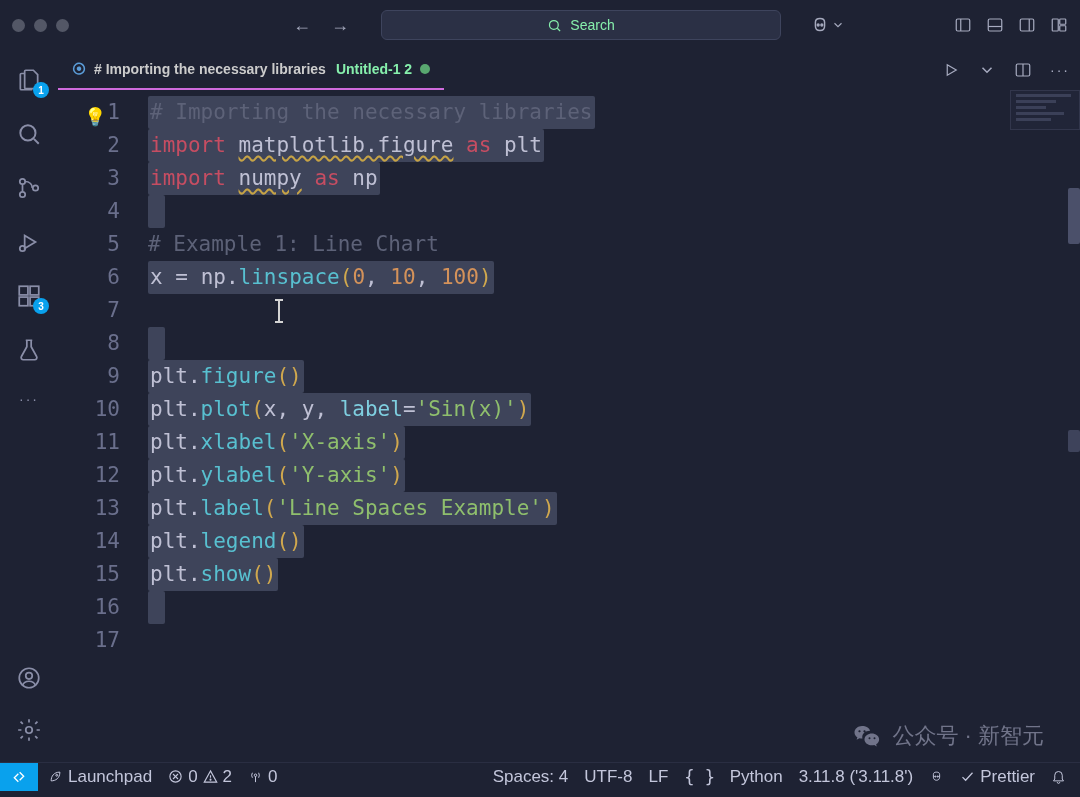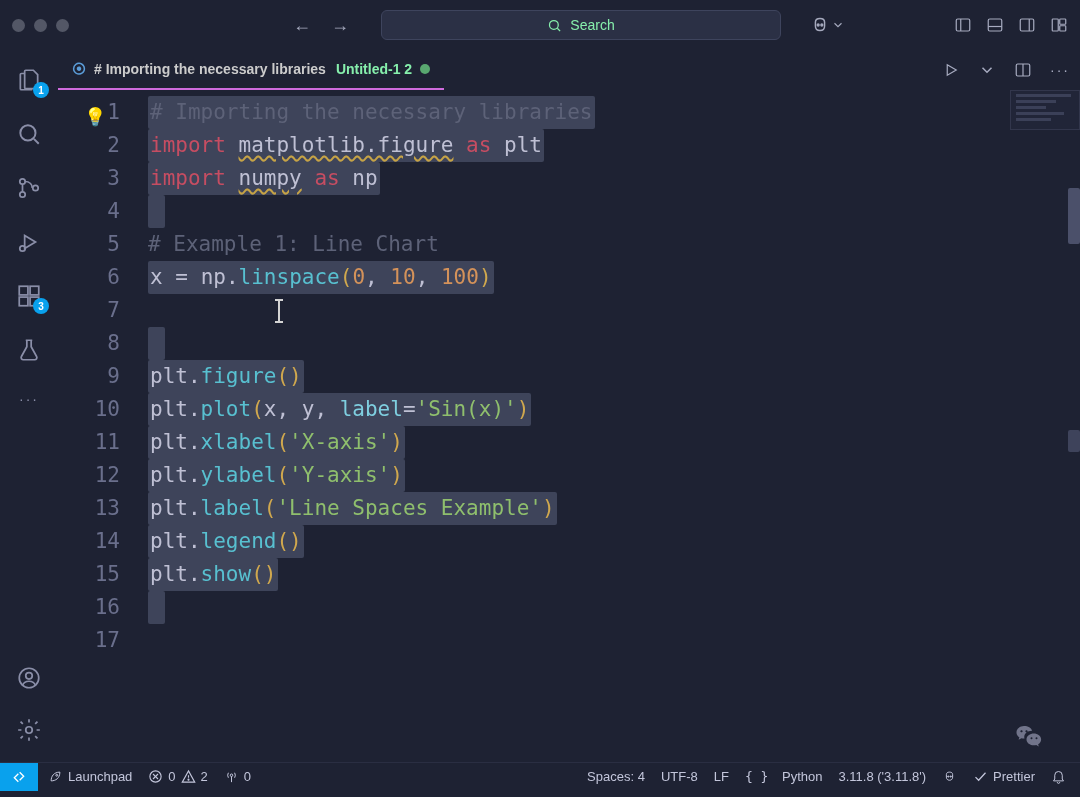--- a/index.html
+++ b/index.html
@@ -182,21 +182,21 @@
     width: 12px; height: 56px;
     background: #4b506a;
     border-radius: 2px;
   }
 
   
   .status-bar {
     height: 28px;
     display: flex;
     align-items: center;
-    font-size: 13px;
+    font-size: 17px;
     color: #c3c6db;
     background: #1e2233;
     border-top: 1px solid #2a2e42;
   }
   .status-remote {
     width: 38px; height: 28px;
     background: #09a1ed;
     display:flex; align-items:center; justify-content:center;
     color: #fff;
   }
@@ -515,13 +515,14 @@
           <path d="M10 21a2 2 0 004 0"></path>
         </svg>
     </div>
   </div>
 </div>
 
 <div class="watermark">
   <svg width="30" height="30" viewBox="0 0 24 24" fill="currentColor">
       <path d="M8 4C4.7 4 2 6.3 2 9.1c0 1.6.9 3 2.3 3.9l-.6 1.9 2.2-1.2c.7.2 1.4.3 2.1.3h.4c-.1-.4-.2-.8-.2-1.2 0-2.8 2.7-5 6-5h.3C13.9 5.6 11.2 4 8 4zm-2 3.3c.5 0 .9.4.9.9s-.4.9-.9.9-.9-.4-.9-.9.4-.9.9-.9zm4 0c.5 0 .9.4.9.9s-.4.9-.9.9-.9-.4-.9-.9.4-.9.9-.9zM16 10c-3.3 0-6 2.1-6 4.7s2.7 4.7 6 4.7c.6 0 1.2-.1 1.8-.2l2 1.1-.5-1.7c1.4-.8 2.4-2.1 2.4-3.8 0-2.6-2.7-4.7-6-4.7zm-2 2.9c.4 0 .8.3.8.8s-.3.8-.8.8-.8-.3-.8-.8.3-.8.8-.8zm4 0c.4 0 .8.3.8.8s-.3.8-.8.8-.8-.3-.8-.8.3-.8.8-.8z"></path>
     </svg>
+  <span>公众号 · 新智元</span>
 </div>
 
 </body></html>

